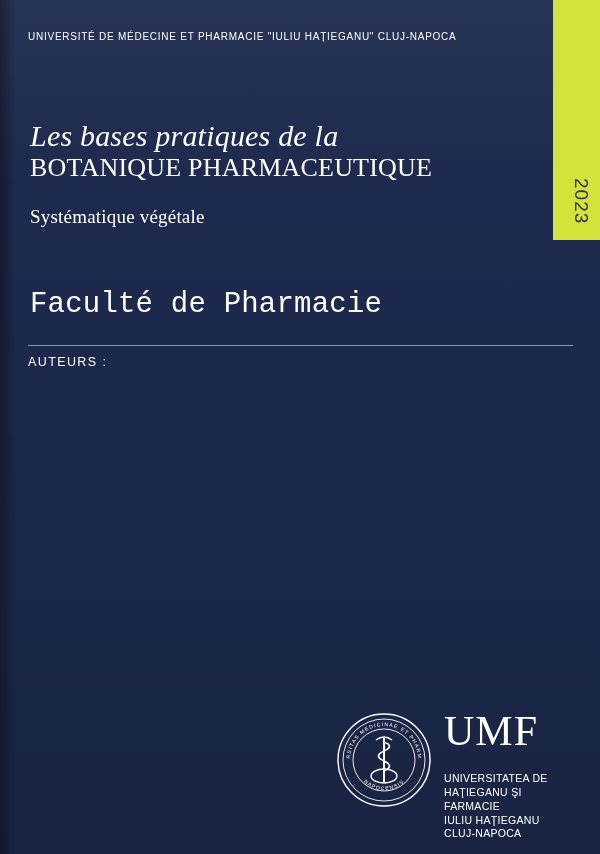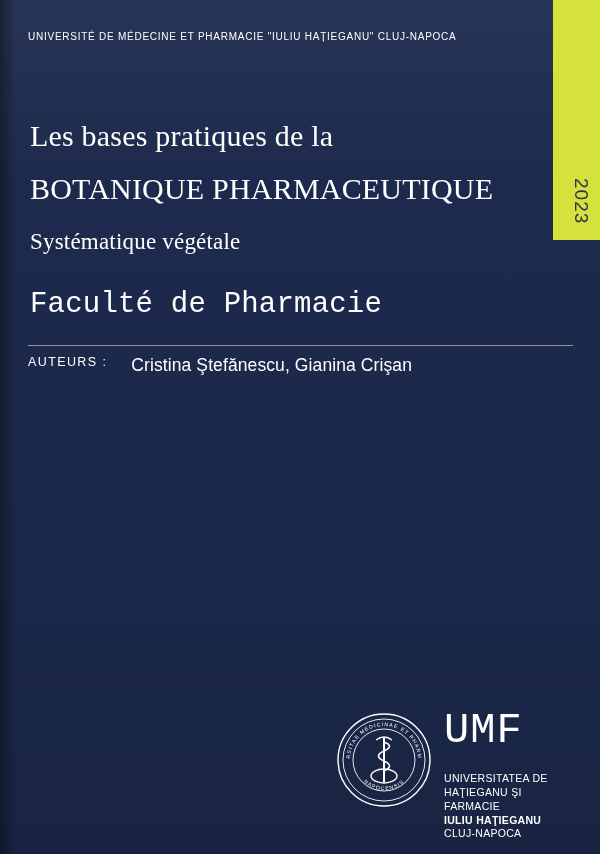--- a/index.html
+++ b/index.html
@@ -67,32 +67,33 @@
     left: 30px;
     top: 118px;
     width: 480px;
   }
   .title-line-1 {
     font-family: "Liberation Serif", serif;
     font-size: 30px;
     line-height: 1.18;
     font-weight: normal;
     letter-spacing: 0.2px;
+    font-style: italic;
   }
   .title-line-2 {
     font-family: "Liberation Serif", serif;
-    font-size: 30px;
+    font-size: 26px;
     line-height: 1.18;
     font-weight: normal;
     letter-spacing: 0.2px;
-    margin-top: 18px;
+    margin-top: 0;
   }
   .subtitle {
     font-family: "Liberation Serif", serif;
-    font-size: 23px;
+    font-size: 19px;
     margin-top: 22px;
     letter-spacing: 0.2px;
   }
   .faculty {
     position: absolute;
     left: 30px;
     top: 288px;
     font-family: Liberation Mono, monospace;
     font-size: 29px;
     letter-spacing: 0.2px;
@@ -103,22 +104,22 @@
     top: 345px;
     width: 545px;
     height: 1px;
     background: rgba(255,255,255,0.5);
   }
   .authors-row {
     position: absolute;
     left: 28px;
     top: 355px;
     display: flex;
-    align-items: flex-start;
-    gap: 24px;
+    align-items: center;
+    gap: 7px;
   }
   .authors-label {
     font-size: 12.5px;
     letter-spacing: 1.4px;
     font-family: "Liberation Sans", sans-serif;
   }
   .authors-names {
     font-size: 17.5px;
     font-family: "Liberation Sans", sans-serif;
     letter-spacing: 0.1px;
@@ -139,33 +140,33 @@
     height: 96px;
   }
   .seal svg { display: block; }
   .logo-text {
     position: absolute;
     left: 108px;
     top: 4px;
     width: 134px;
   }
   .umf {
-    font-family: Liberation Mono, monospace;
+    font-family: Liberation Serif, serif;
     font-size: 42px;
     line-height: 1;
     letter-spacing: 1px;
   }
   .logo-sub {
     font-family: "Liberation Sans", sans-serif;
     font-size: 10.5px;
     line-height: 1.32;
     letter-spacing: 0.3px;
     margin-top: 20px;
   }
-  .logo-sub .bold { font-weight: bold; }
+  .logo-sub .bold { font-weight: normal; }
 </style>
 </head>
 <body>
 
 <div id="cover">
 
   <div class="spine"></div>
 
   <div class="year-band"></div>
   <div class="year-text">2023</div>
@@ -177,21 +178,20 @@
     <div class="title-line-2">BOTANIQUE PHARMACEUTIQUE</div>
     <div class="subtitle">Systématique végétale</div>
   </div>
 
   <div class="faculty">Faculté de Pharmacie</div>
 
   <div class="rule"></div>
 
   <div class="authors-row">
     <span class="authors-label">AUTEURS :</span>
-    <span class="authors-names">Cristina Ştefănescu, Gianina Crişan</span>
   </div>
 
   <div class="logo-area">
     <div class="seal">
       <svg width="96" height="96" viewBox="0 0 96 96" xmlns="http://www.w3.org/2000/svg">
         <defs>
           <path id="arcTop" d="M 14,48 A 34,34 0 0 1 82,48" fill="none"></path>
           <path id="arcBot" d="M 18,48 A 30,30 0 0 0 78,48" fill="none"></path>
         </defs>
         <circle cx="48" cy="48" r="46" fill="none" stroke="#ffffff" stroke-width="1.4"></circle>

